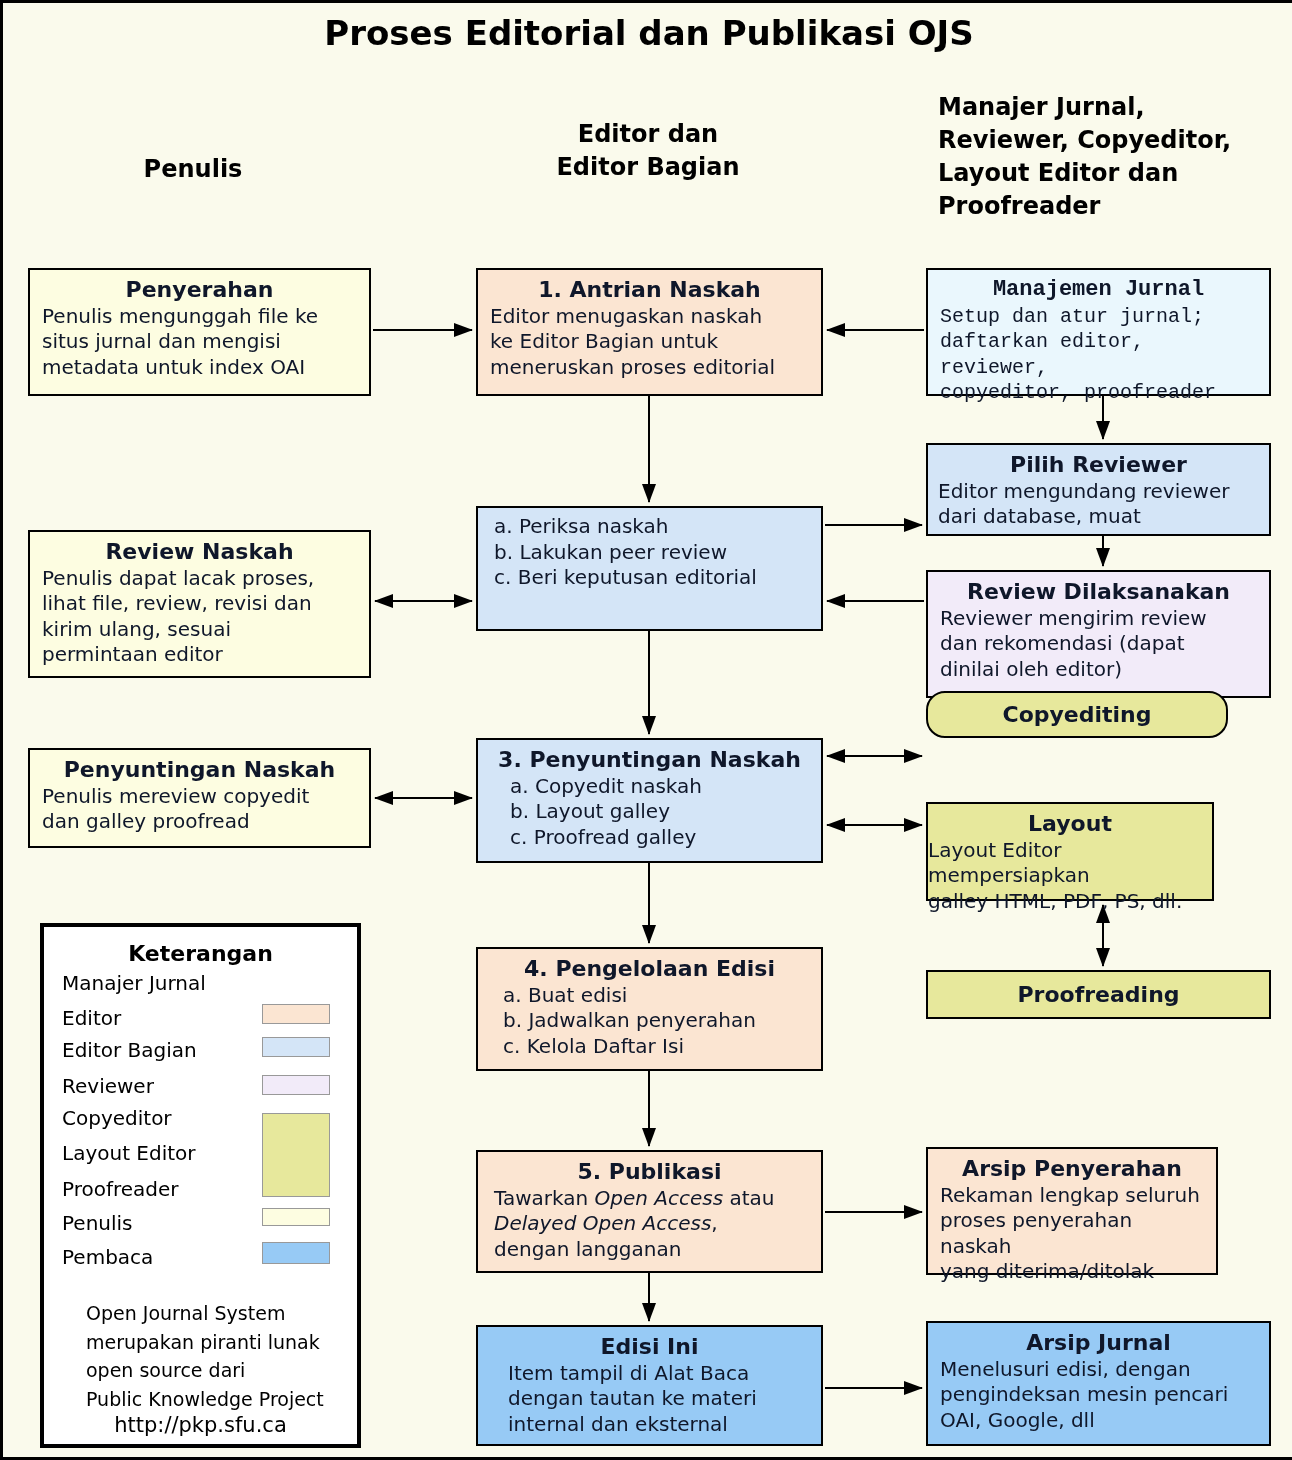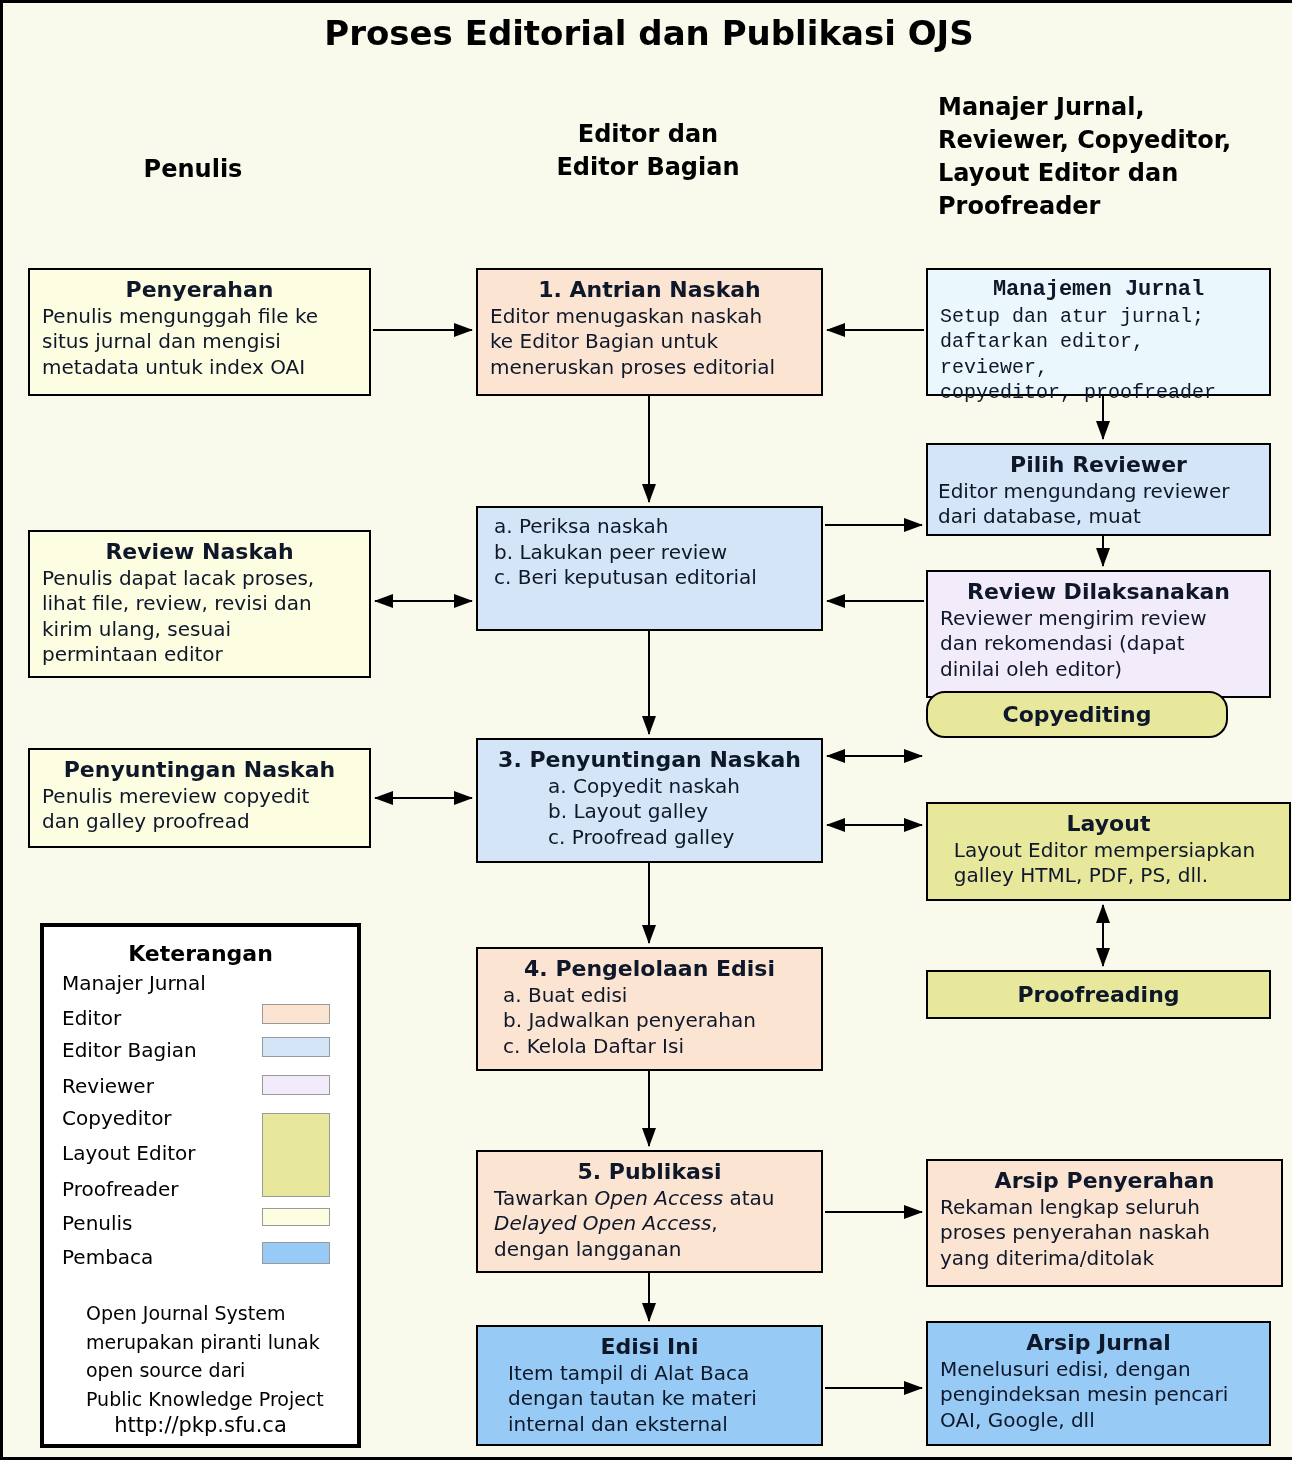--- a/index.html
+++ b/index.html
@@ -40,38 +40,38 @@
   
   #b-penyerahan{left:25px;top:265px;width:343px;height:128px;}
   #b-review-penulis{left:25px;top:515px;width:343px;height:148px;}
   #b-penyunting-penulis{left:25px;top:745px;width:343px;height:100px;}
 
   
   #b-antrian{left:473px;top:265px;width:347px;height:128px;}
   #b-review{left:473px;top:503px;width:347px;height:125px;}
   #b-review .bb{padding-left:16px;}
   #b-penyunting{left:473px;top:735px;width:347px;height:125px;}
-  #b-penyunting .bb{padding-left:70px;}
+  #b-penyunting .bb{padding-left:32px;}
   #b-pengelolaan{left:473px;top:944px;width:347px;height:124px;}
   #b-pengelolaan .bb{padding-left:25px;}
   #b-publikasi{left:473px;top:1147px;width:347px;height:123px;}
   #b-publikasi .bb{padding-left:16px;}
   #b-edisi{left:473px;top:1322px;width:347px;height:121px;}
   #b-edisi .bb{padding-left:30px;}
 
   
   #b-manajemen{left:923px;top:265px;width:345px;height:128px;}
   #b-pilih{left:923px;top:440px;width:345px;height:93px;}
   #b-pilih .bb{padding-left:10px;}
   #b-dilaksanakan{left:923px;top:567px;width:345px;height:128px;}
   #b-copyediting{left:923px;top:688px;width:302px;height:47px;border-radius:19px;}
-  #b-layout{left:923px;top:799px;width:365px;height:99px;align-items:center;}
+  #b-layout{left:923px;top:799px;width:288px;height:99px;}
   #b-layout .bb{padding-left:0;}
   #b-proofreading{left:923px;top:967px;width:345px;height:49px;}
-  #b-arsip-penyerahan{left:923px;top:1144px;width:357px;height:128px;margin-top:12px;}
+  #b-arsip-penyerahan{left:923px;top:1144px;width:292px;height:128px;}
   #b-arsip-jurnal{left:923px;top:1318px;width:345px;height:125px;}
 
   
   #legend{
     position:absolute;left:37px;top:920px;width:321px;height:525px;
     background:#ffffff;border:4px solid #000;box-sizing:border-box;color:#000;
   }
   .legend-title{position:absolute;left:0;top:14px;width:100%;text-align:center;
     font-size:22px;font-weight:bold;}
   .legend-label{position:absolute;left:18px;font-size:20px;}

